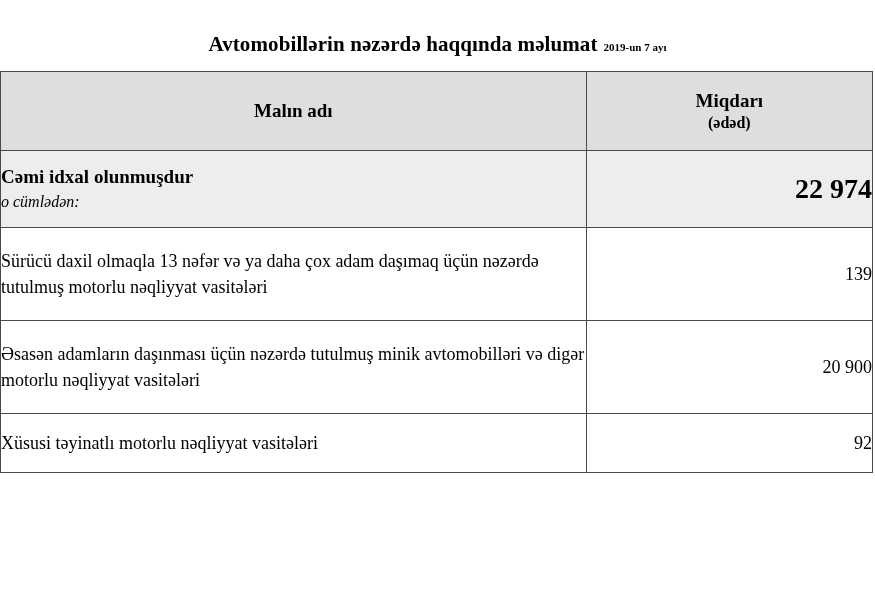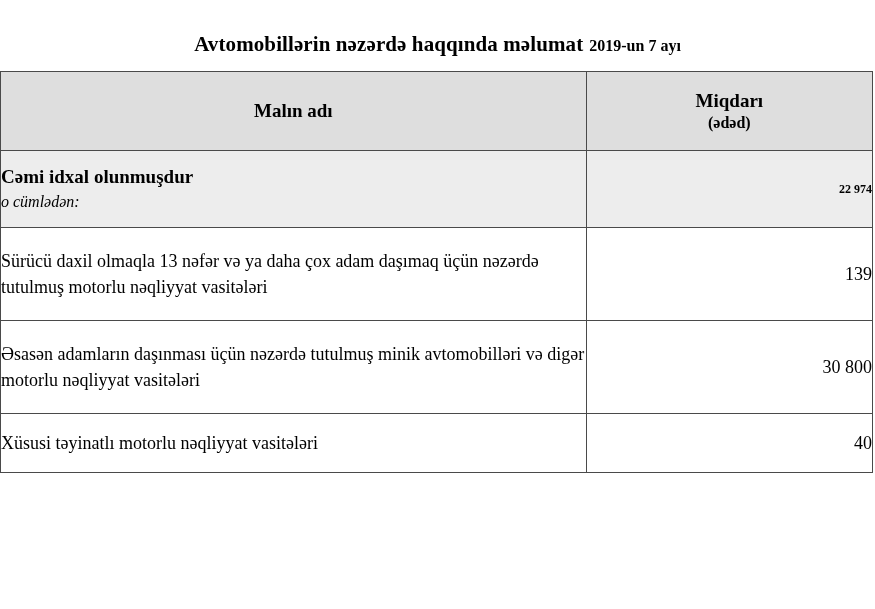--- a/index.html
+++ b/index.html
@@ -24,21 +24,21 @@
     text-align: center;
     padding-top: 32px;
     padding-bottom: 14px;
   }
   .title-main {
     font-size: 21px;
     font-weight: bold;
     letter-spacing: 0.1px;
   }
   .title-sub {
-    font-size: 16px;
+    font-size: 11px;
     font-weight: bold;
     margin-left: 6px;
   }
   table.data-table {
     width: 873px;
     border-collapse: collapse;
     table-layout: fixed;
     margin: 0;
     border-top: 1px solid #4a4a4a;
     border-bottom: 1px solid #4a4a4a;
@@ -87,21 +87,21 @@
   .total-sub {
     display: block;
     font-style: italic;
     font-weight: normal;
     font-size: 16px;
     margin-top: 2px;
   }
   .total-value {
     text-align: right;
     padding-right: 18px;
-    font-size: 12px;
+    font-size: 28px;
     font-weight: bold;
   }
 
   .cell-name {
     padding: 10px 14px 10px 14px;
     font-size: 18px;
     line-height: 1.45;
   }
   .cell-qty {
     text-align: right;
@@ -141,22 +141,22 @@
           <span class="total-sub">o cümlədən:</span>
         </td>
         <td class="total-value">22 974</td>
       </tr>
       <tr>
         <td class="cell-name r-tall">Sürücü daxil olmaqla 13 nəfər və ya daha çox adam daşımaq üçün nəzərdə tutulmuş motorlu nəqliyyat vasitələri</td>
         <td class="cell-qty">139</td>
       </tr>
       <tr>
         <td class="cell-name r-tall">Əsasən adamların daşınması üçün nəzərdə tutulmuş minik avtomobilləri və digər motorlu nəqliyyat vasitələri</td>
-        <td class="cell-qty">30 800</td>
+        <td class="cell-qty">20 900</td>
       </tr>
       <tr>
         <td class="cell-name r-short">Xüsusi təyinatlı motorlu nəqliyyat vasitələri</td>
-        <td class="cell-qty">40</td>
+        <td class="cell-qty">92</td>
       </tr>
     </tbody>
   </table>
 
 </div>
 
 </body></html>

